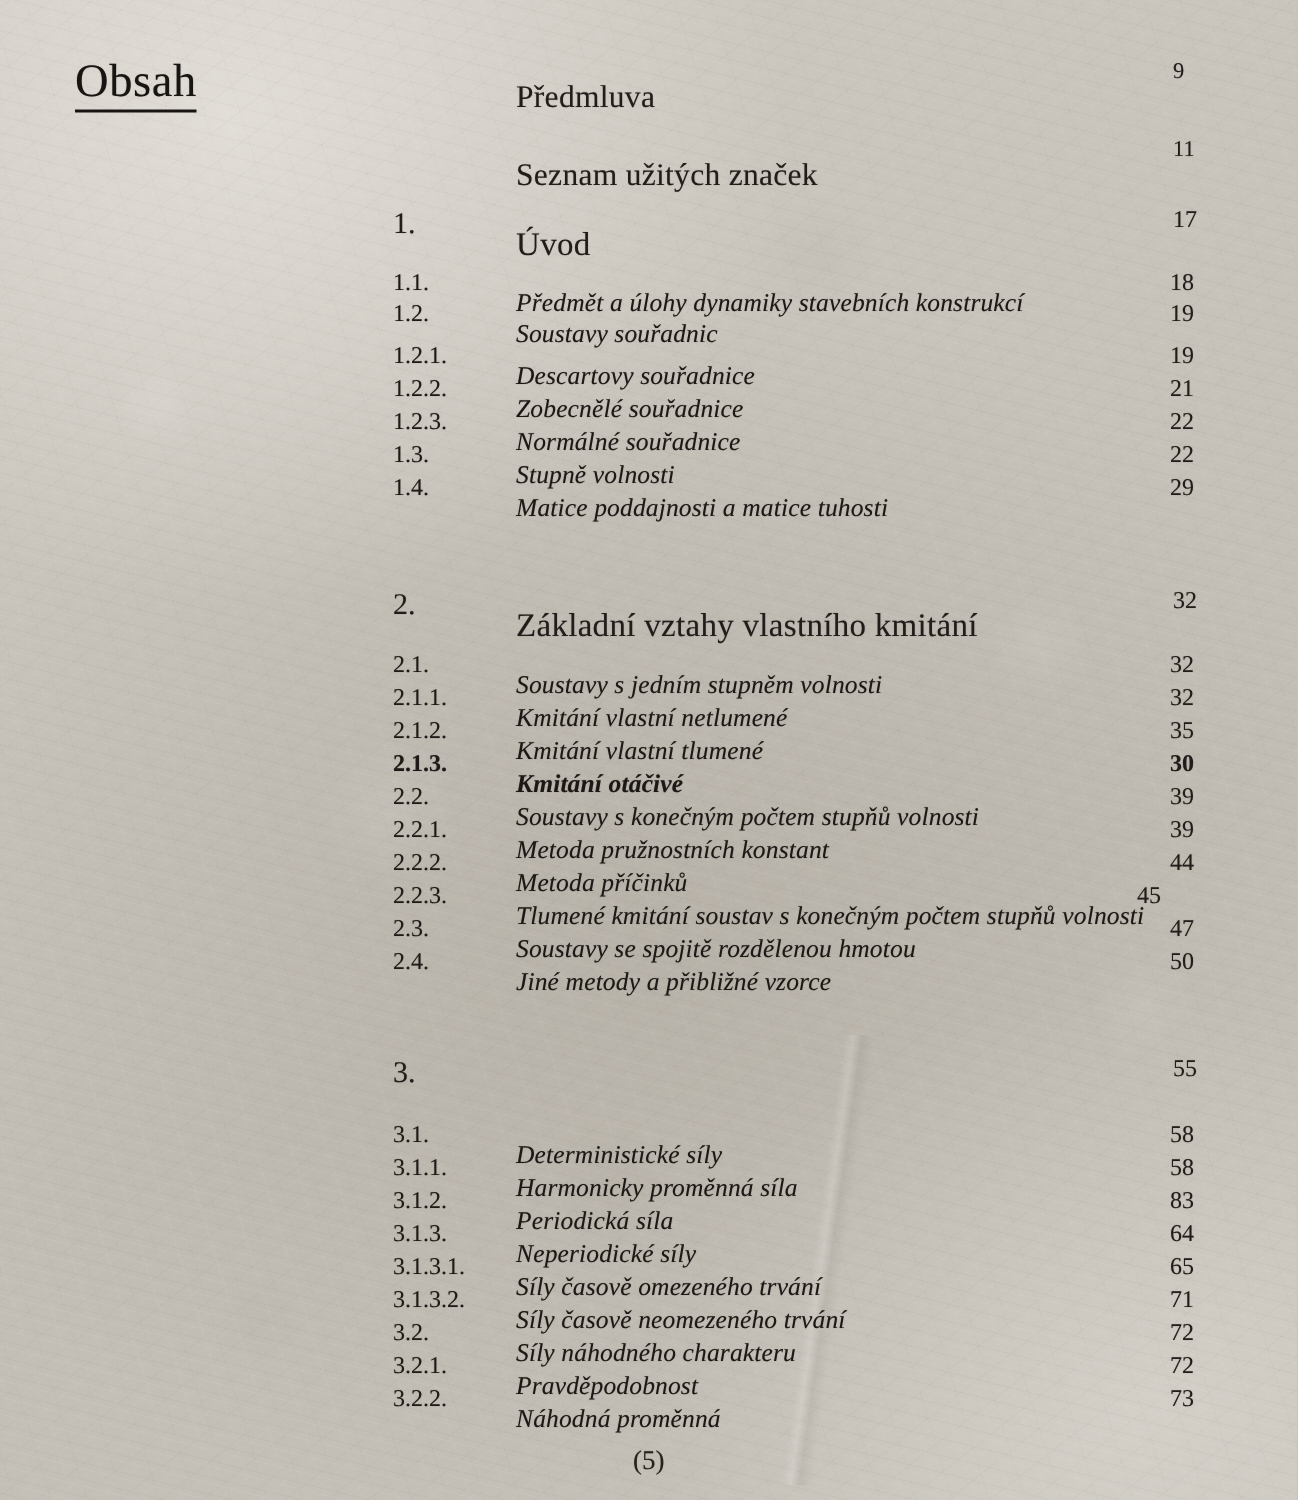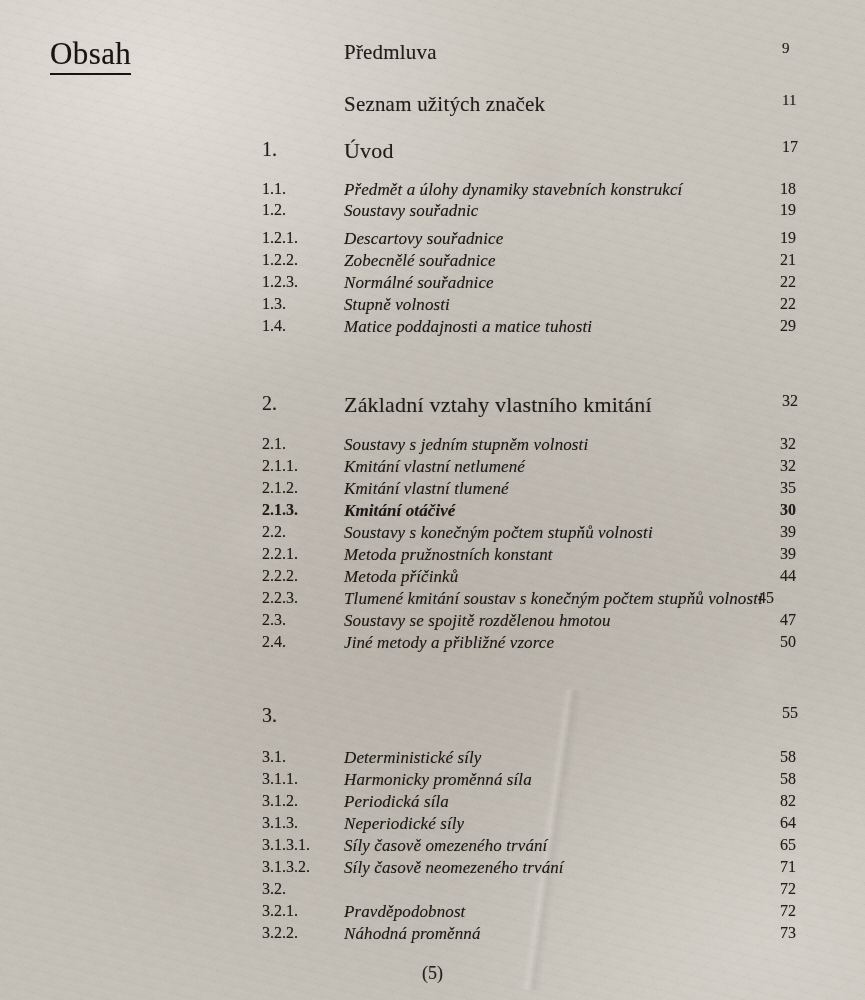--- a/index.html
+++ b/index.html
@@ -107,21 +107,21 @@
   }
   .num {
     position: absolute;
     left: 262px;
     top: 0;
     white-space: nowrap;
   }
   .title {
     position: absolute;
     left: 344px;
-    top: 0;
+    top: 12px;
     white-space: nowrap;
   }
   .page {
     position: absolute;
     top: 0;
     white-space: nowrap;
   }
 
   
   .front .title {
@@ -308,39 +308,40 @@
           <span class="page">58</span>
         </div>
         <div class="row sub" style="top: 770px;">
           <span class="num">3.1.1.</span>
           <span class="title">Harmonicky proměnná síla</span>
           <span class="page">58</span>
         </div>
         <div class="row sub" style="top: 792px;">
           <span class="num">3.1.2.</span>
           <span class="title">Periodická síla</span>
-          <span class="page">82</span>
+          <span class="page">83</span>
         </div>
         <div class="row sub" style="top: 814px;">
           <span class="num">3.1.3.</span>
           <span class="title">Neperiodické síly</span>
           <span class="page">64</span>
         </div>
         <div class="row sub" style="top: 836px;">
           <span class="num">3.1.3.1.</span>
           <span class="title">Síly časově omezeného trvání</span>
           <span class="page">65</span>
         </div>
         <div class="row sub" style="top: 858px;">
           <span class="num">3.1.3.2.</span>
           <span class="title">Síly časově neomezeného trvání</span>
           <span class="page">71</span>
         </div>
         <div class="row sub" style="top: 880px;">
           <span class="num">3.2.</span>
+          <span class="title">Síly náhodného charakteru</span>
           <span class="page">72</span>
         </div>
         <div class="row sub" style="top: 902px;">
           <span class="num">3.2.1.</span>
           <span class="title">Pravděpodobnost</span>
           <span class="page">72</span>
         </div>
         <div class="row sub" style="top: 924px;">
           <span class="num">3.2.2.</span>
           <span class="title">Náhodná proměnná</span>

